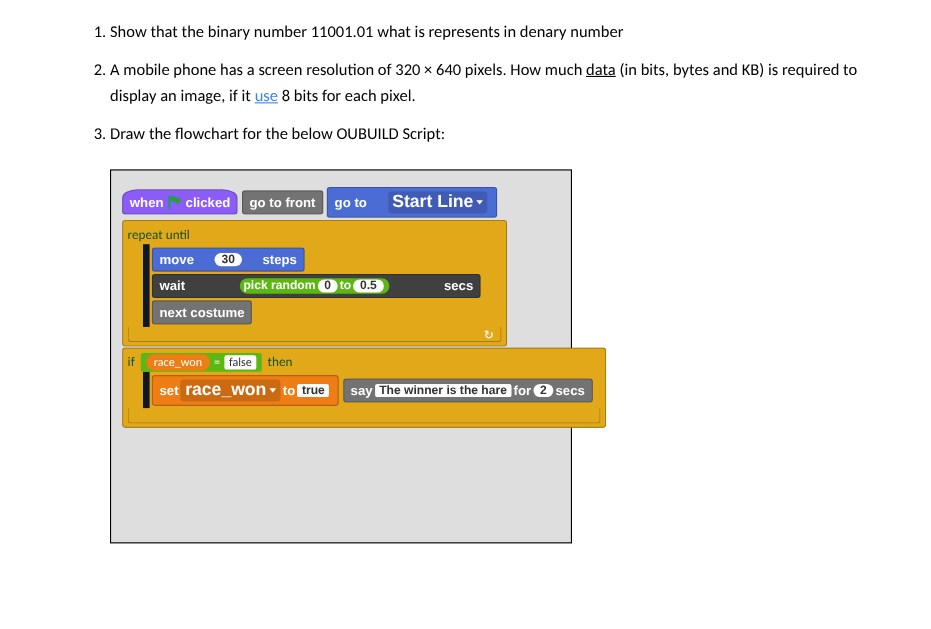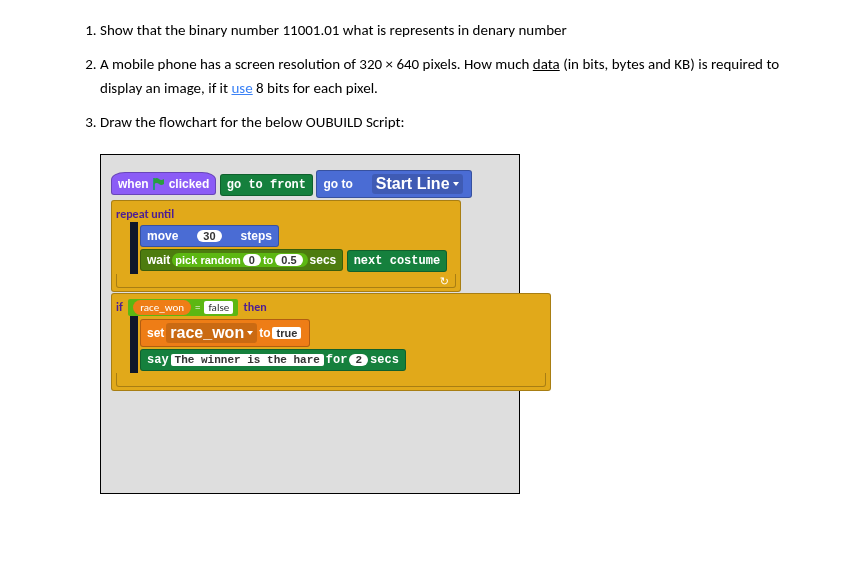--- a/index.html
+++ b/index.html
@@ -43,23 +43,23 @@
       border-radius: 3px;
       border: 1px solid rgba(0,0,0,0.25);
       white-space: nowrap;
     }
     .event-hat {
       background: #8b5cf6;
       border-top-left-radius: 14px 8px;
       border-top-right-radius: 14px 8px;
       padding-top: 4px;
     }
-    .looks { background: #15803d; font-family: Liberation Mono, monospace; }
+    .looks { background: #737373; }
     .motion { background: #4a6cd4; gap: 17px; }
-    .control { background: #4d7c0f; }
+    .control { background: #404040; gap: 48px; }
     .control-wrap {
       background: #e1a91a;
       border: 1px solid rgba(0,0,0,0.25);
       padding: 3px 4px 3px 4px;
       border-radius: 3px;
       margin: 1px 0;
     }
     .variable { background: #ee7d16; }
     .num-input {
       background: #fff;
@@ -143,41 +143,41 @@
       display: inline-block;
       width: 14px;
       height: 14px;
       margin: 0 3px;
       position: relative;
     }
     .flag-icon svg { display: block; }
     .indent {
       margin-left: 14px;
       padding: 2px 0 2px 0;
-      border-left: 8px solid #0f172a;
+      border-left: 6px solid #0f172a;
       padding-left: 2px;
     }
     .loop-end {
       height: 14px;
       background: #e1a91a;
       border: 1px solid rgba(0,0,0,0.25);
       border-top: none;
       border-radius: 0 0 3px 3px;
       position: relative;
       margin-top: -1px;
     }
     .loop-arrow {
       position: absolute;
       right: 6px;
       top: 1px;
       color: #fff;
       font-size: 11px;
     }
     .stack { width: fit-content; }
-    .ctrl-label { color: #4c1d95; font-weight: bold; font-size: 12px; }
+    .ctrl-label { color: #14532d; font-weight: normal; font-size: 12px; }
   </style>
 </head>
 <body>
 
 <ol class="questions">
   <li>Show that the binary number 11001.01 what is represents in denary number</li>
   <li>
     <span>A mobile phone has a screen resolution of 320 × 640 pixels. How much </span><span class="underline-plain">data</span><span> (in bits, bytes and KB) is required to display an image, if it </span><span class="underline">use</span><span> 8 bits for each pixel.</span>
   </li>
   <li>Draw the flowchart for the below OUBUILD Script:</li>

